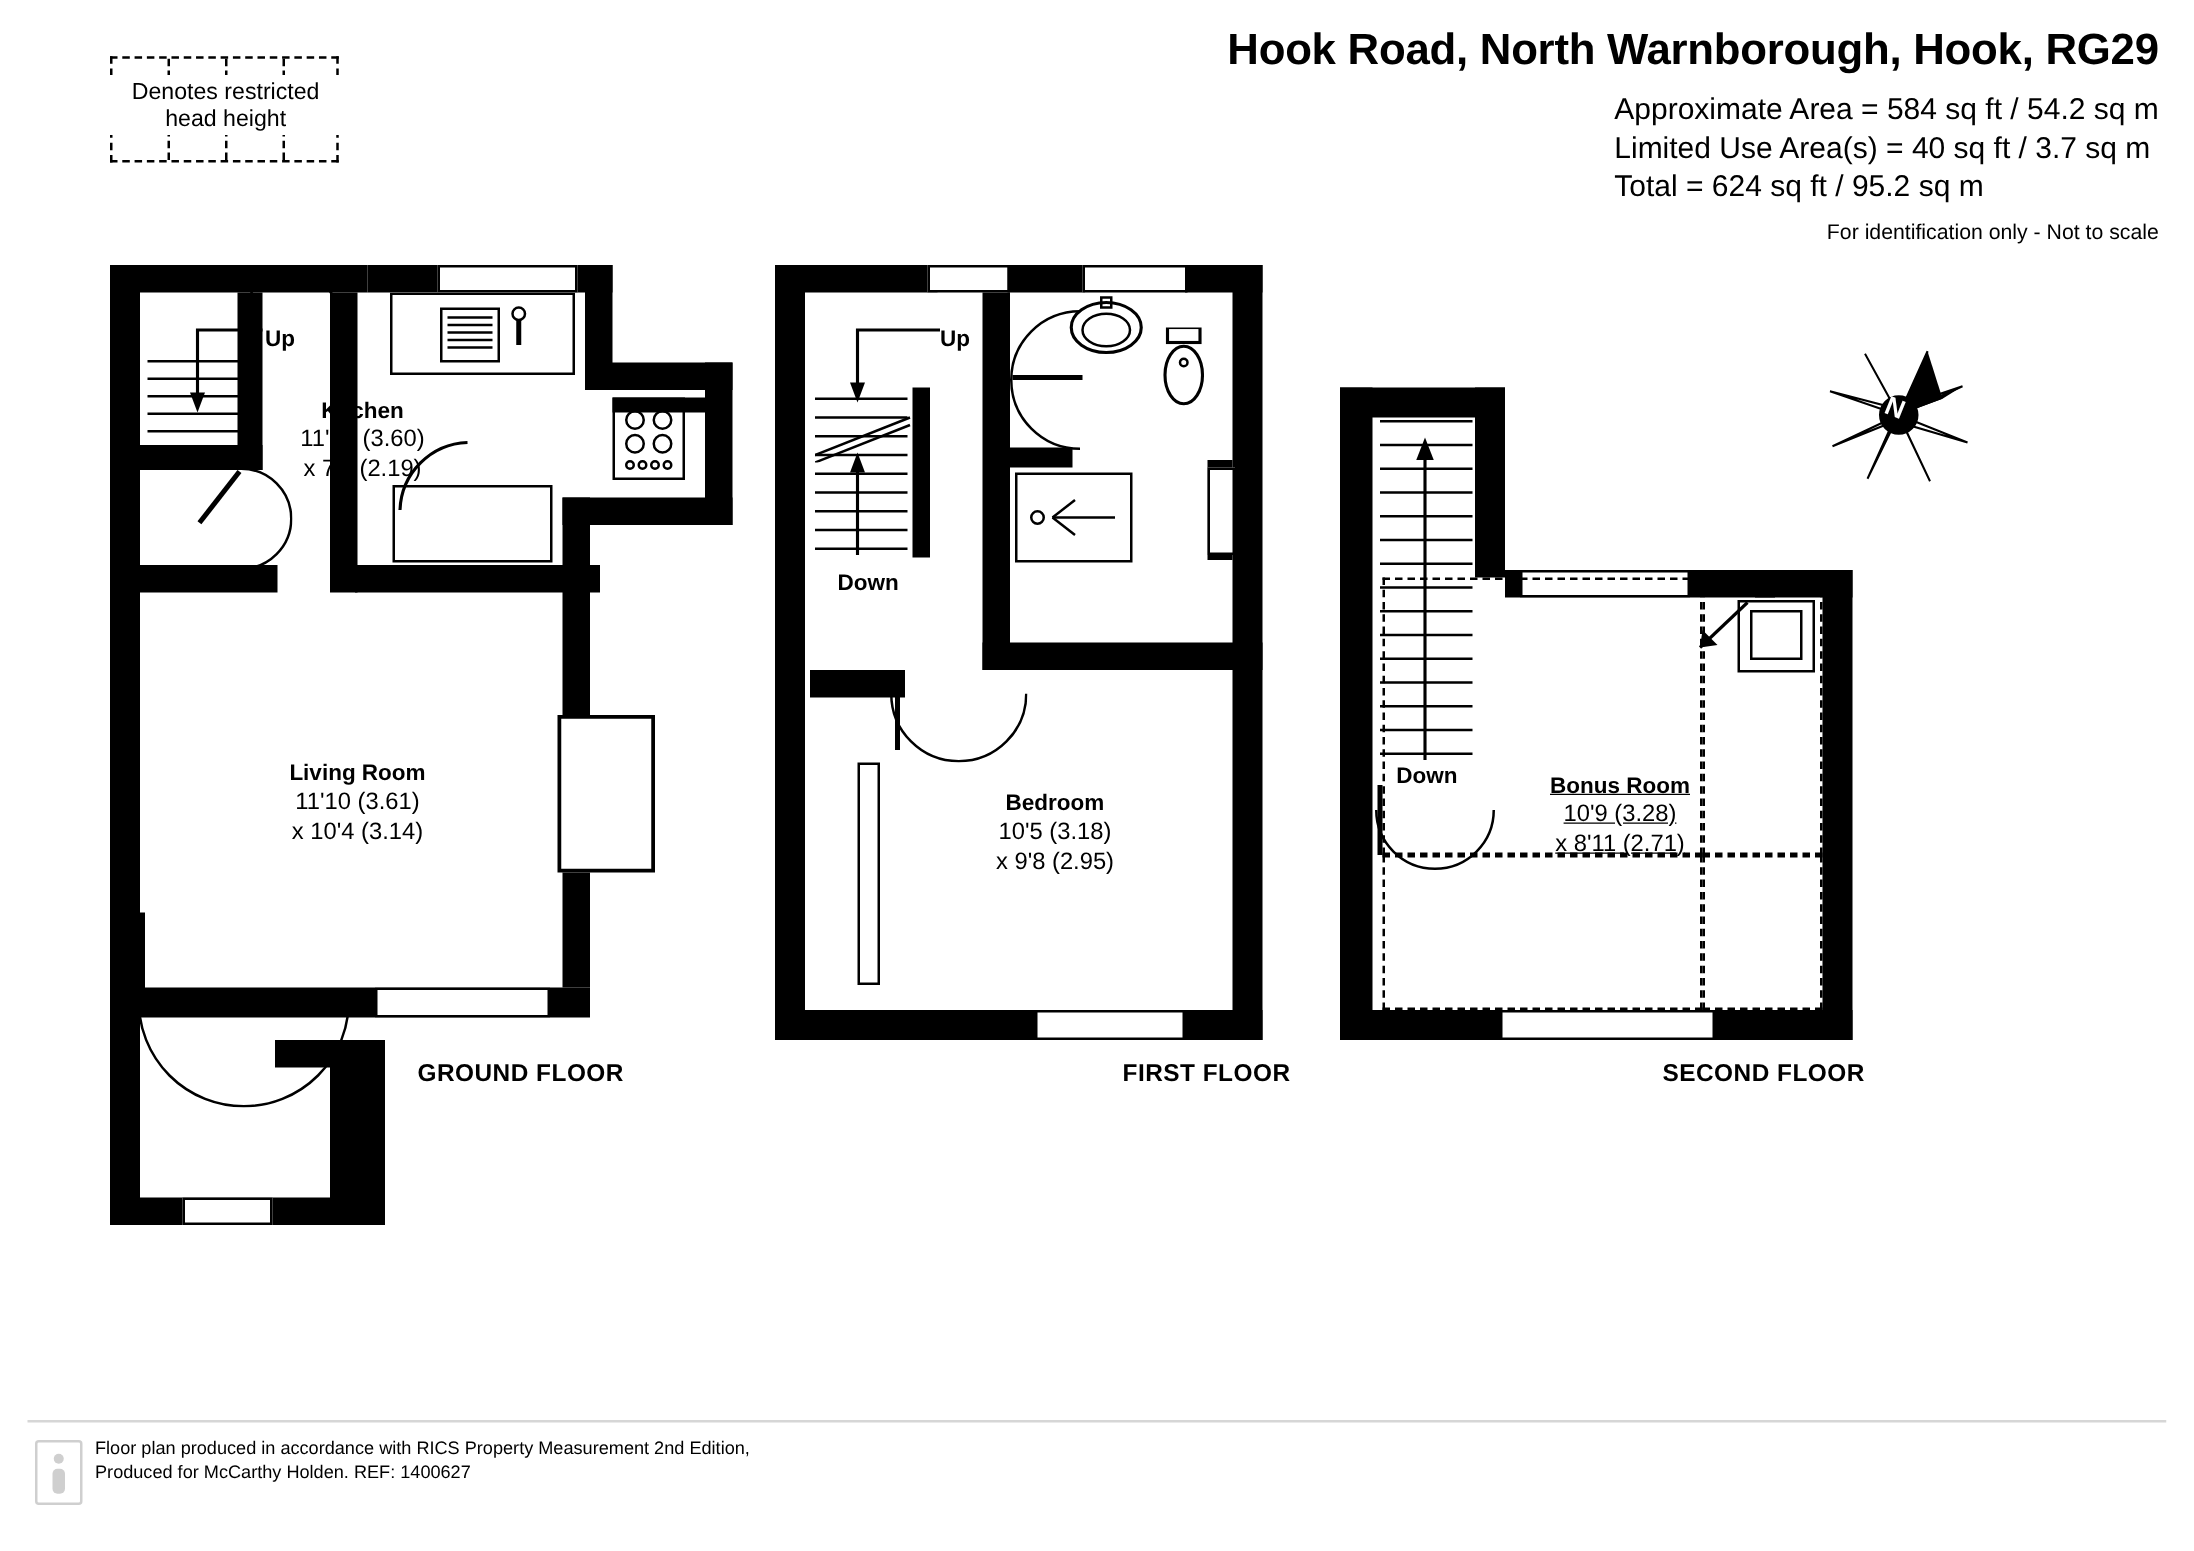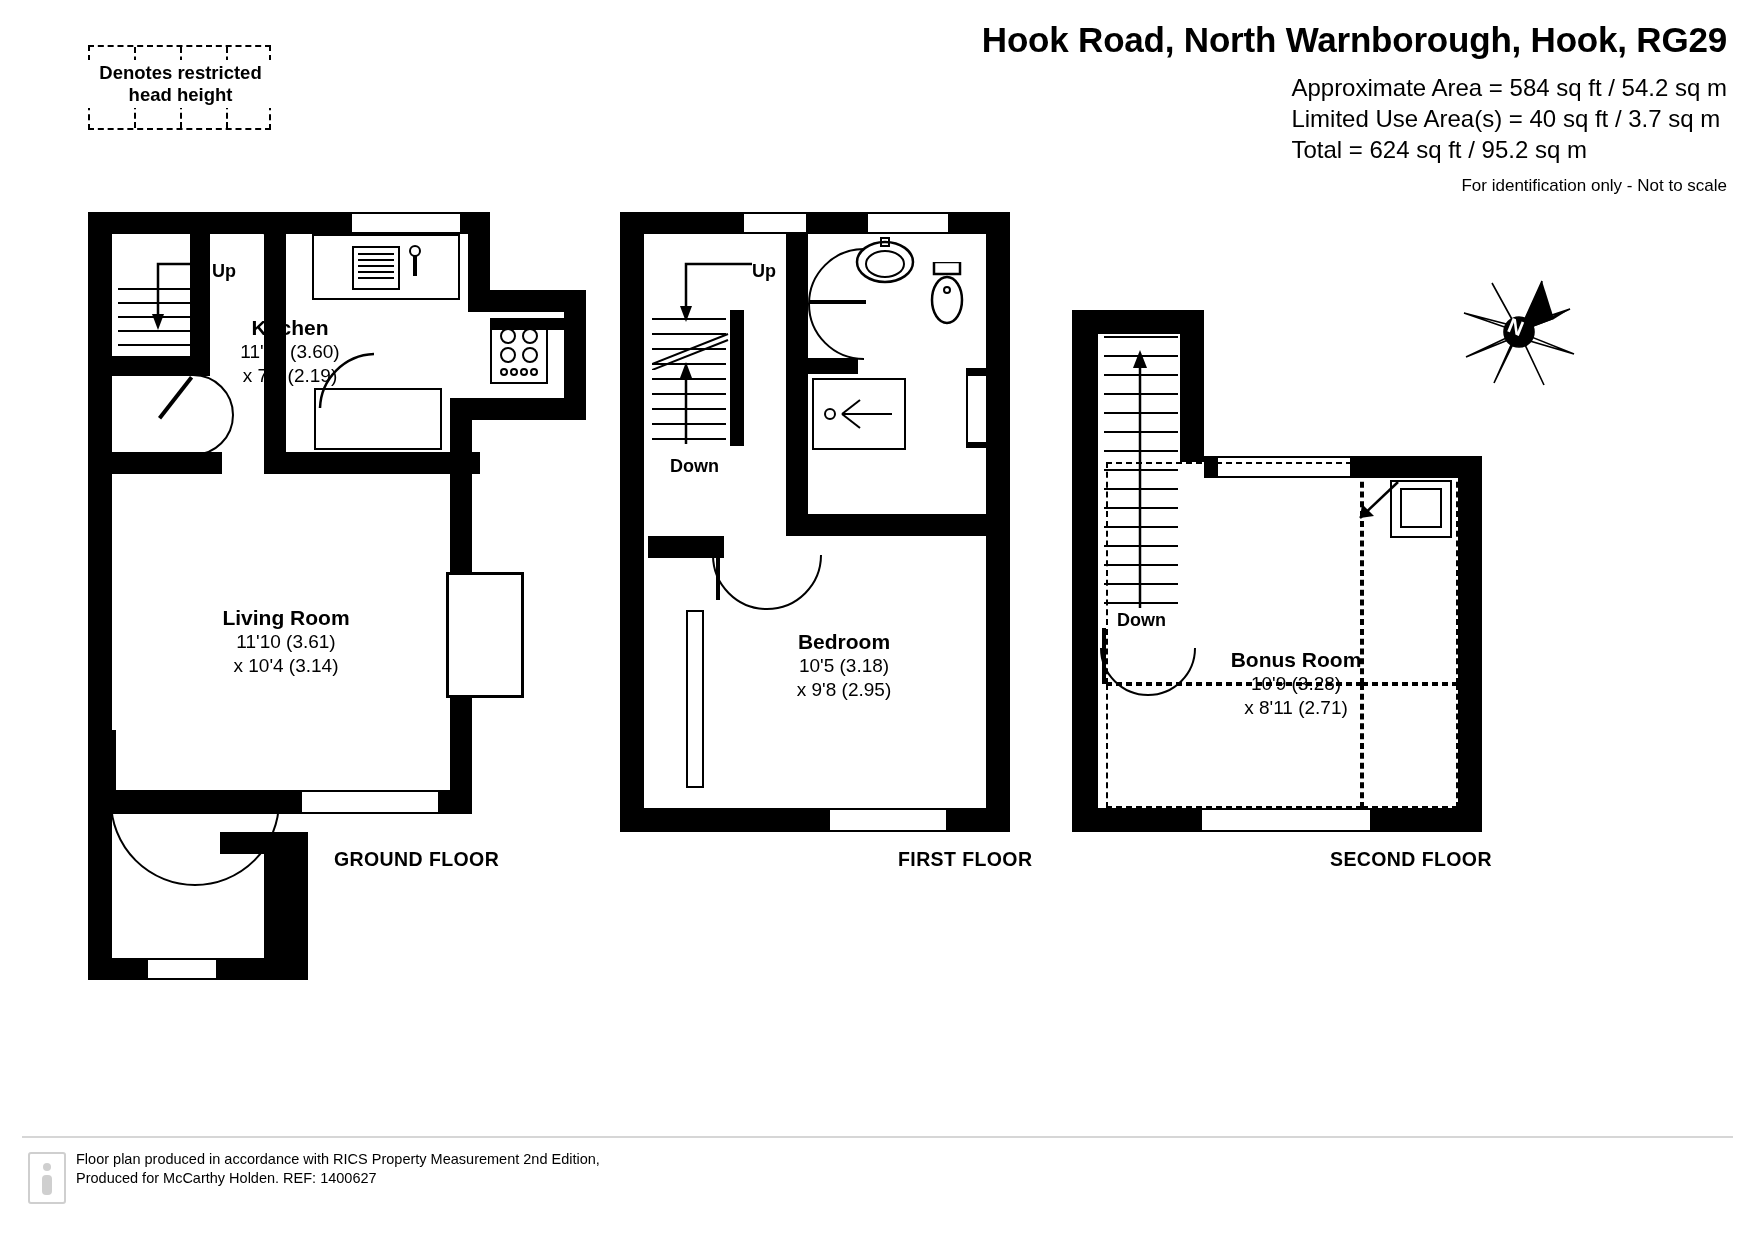--- a/index.html
+++ b/index.html
@@ -67,21 +67,21 @@
     height: 0;
     border-top: 2px dashed #000;
   }
   .key-label {
     position: absolute;
     left: 78px;
     top: 60px;
     width: 205px;
     text-align: center;
     font-size: 18.5px;
-    font-weight: bold;
+    font-weight: normal;
     line-height: 22px;
     background: #fff;
     padding: 2px 0;
     z-index: 3;
   }
 
   
   .wall {
     position: absolute;
     background: #000;
@@ -98,21 +98,21 @@
   }
   .room-label {
     position: absolute;
     text-align: center;
     font-size: 19px;
     line-height: 24px;
     white-space: nowrap;
   }
   .room-label .nm {
     font-weight: bold;
-    font-size: 21px;
+    font-size: 18px;
   }
   .floor-caption {
     position: absolute;
     font-size: 19.5px;
     font-weight: bold;
     letter-spacing: 0.4px;
     white-space: nowrap;
   }
   .tiny-label {
     position: absolute;
@@ -469,21 +469,21 @@
   <div class="dashed-box" style="left:1106px; top:684px; width:256px; height:124px;"></div>
   <div class="dashed-box" style="left:1362px; top:684px; width:96px; height:124px;"></div>
 
   <div class="fixture" style="left:1390px; top:480px; width:62px; height:58px; border-width:2.5px;"></div>
   <div class="fixture" style="left:1400px; top:488px; width:42px; height:40px; border-width:2px;"></div>
   <svg style="position:absolute; left:1356px; top:478px;" width="46" height="46">
     <line x1="4" y1="40" x2="42" y2="4" stroke="#000" stroke-width="2.5"></line>
     <path d="M4 40 L6 26 L18 38 Z" fill="#000"></path>
   </svg>
 
-  <div class="room-label" style="left:1196px; top:648px; width:200px;">
+  <div class="room-label" style="left:1196px; top:616px; width:200px;text-decoration:underline;">
     <div class="nm">Bonus Room</div>
     <div>10'9 (3.28)</div>
     <div>x 8'11 (2.71)</div>
   </div>
   <div class="floor-caption" style="left:1330px; top:848px;">SECOND FLOOR</div>
 
   <div class="footer-rule"></div>
   <div class="footer-badge">
     <div class="head"></div>
     <div class="body"></div>

